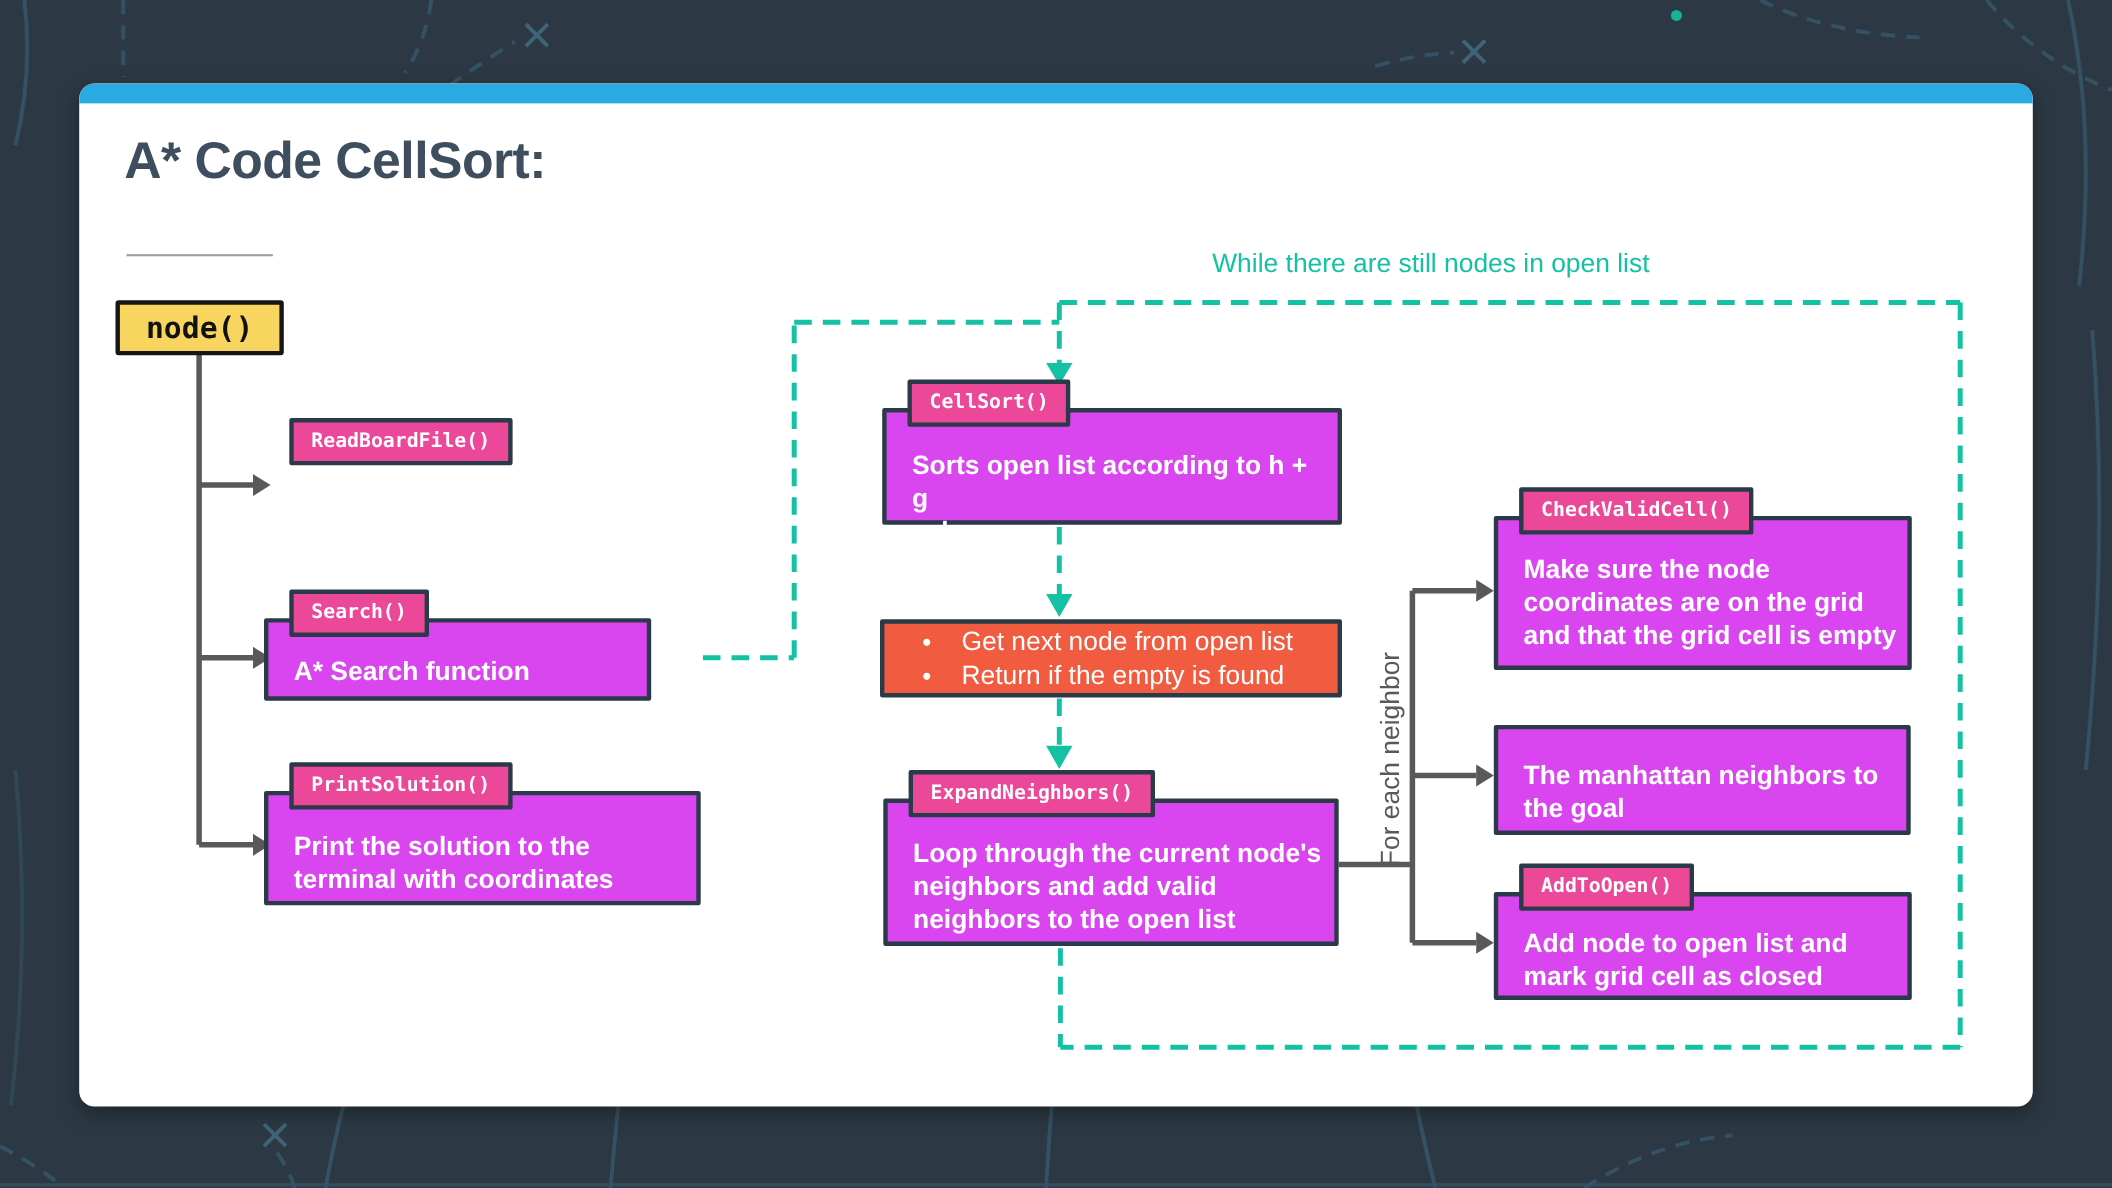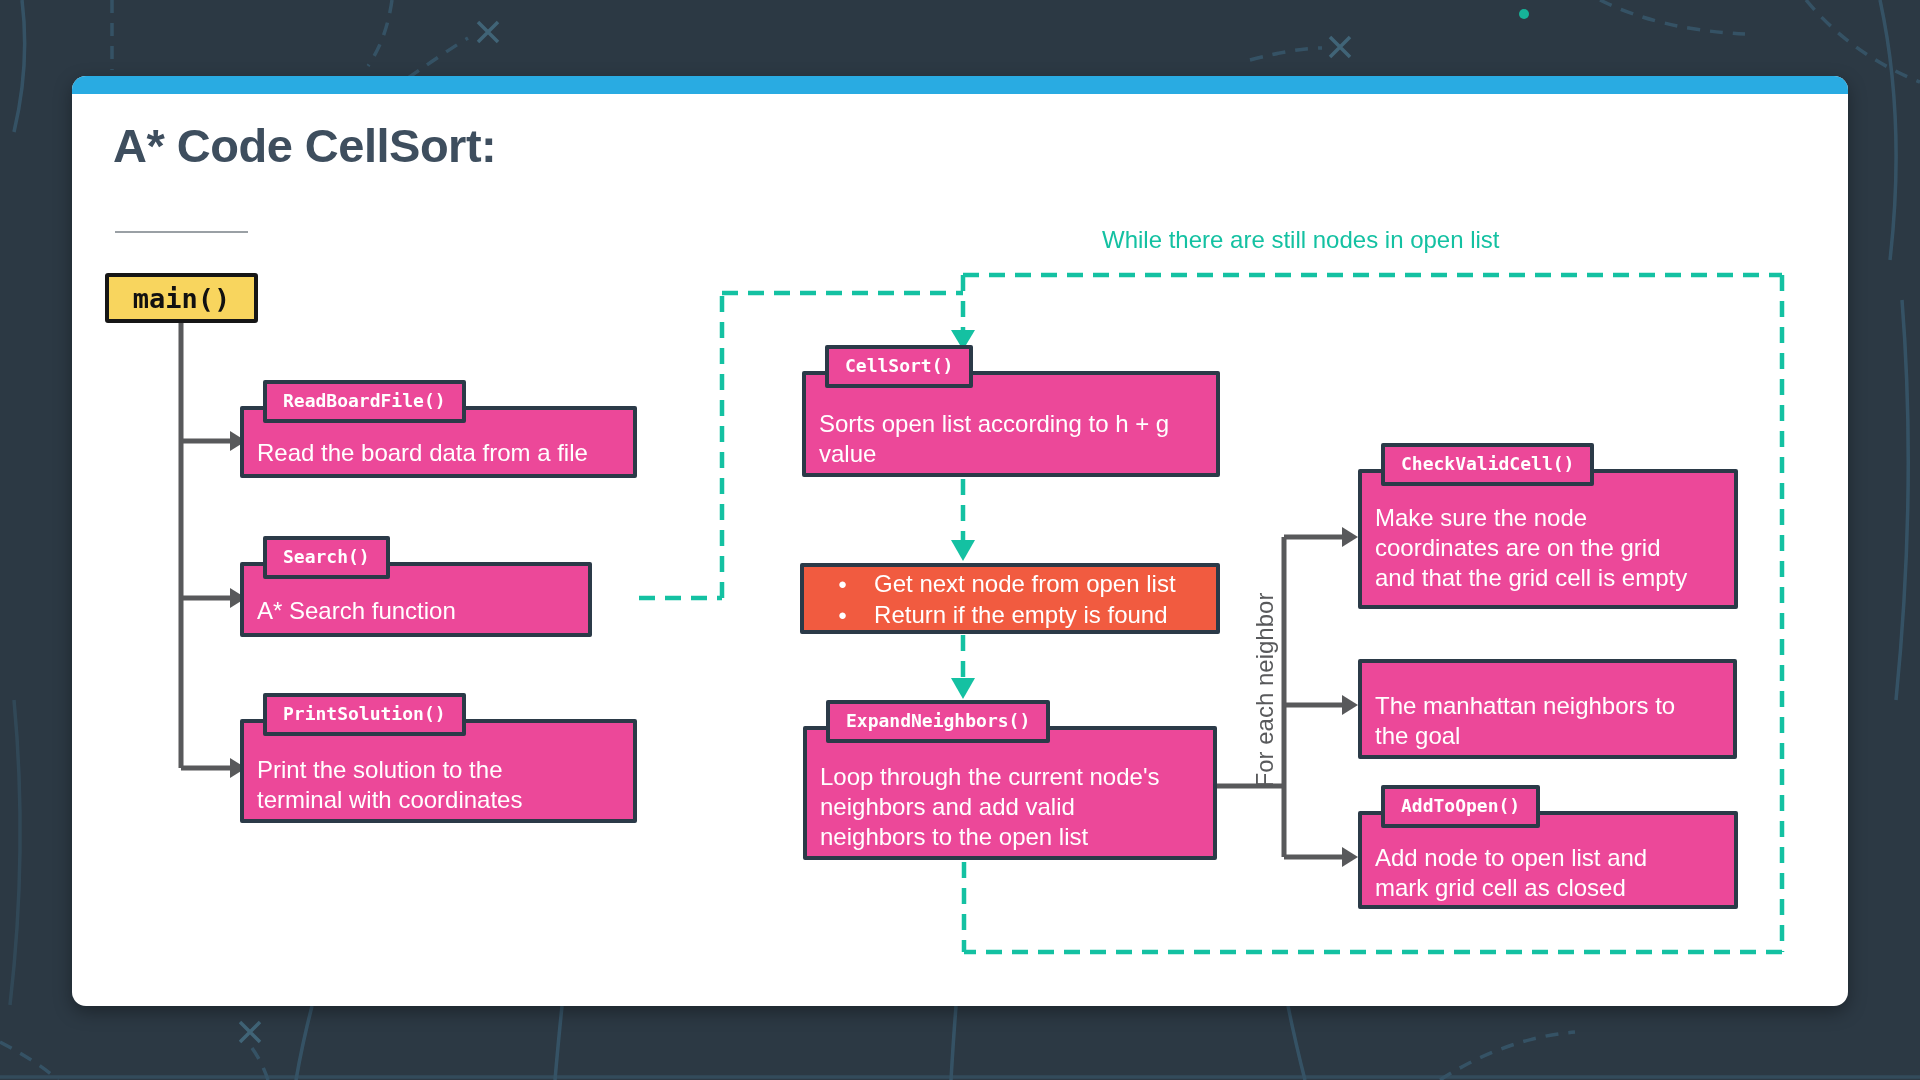--- a/index.html
+++ b/index.html
@@ -37,23 +37,24 @@
   }
   .block{position:absolute;z-index:3;}
   .tab{
     position:absolute;left:23px;top:0;z-index:2;white-space:nowrap;
     background:#ec4899;border:4px solid #2B3A48;border-radius:2px;
     padding:6px 16px 8px 16px;
     font-family:"DejaVu Sans Mono", monospace;font-weight:700;font-size:18px;color:#fff;
   }
   .bodybox{
     position:relative;margin-top:26px;box-sizing:border-box;
-    background:#ec4899;border:4px solid #2B3A48;border-radius:2px;
+    background:#d946ef;border:4px solid #2B3A48;border-radius:2px;
     color:#fff;font-size:24px;line-height:30px;white-space:pre-line;
-    padding:32px 10px 10px 13px;
+    padding:32px 10px 10px 23px;
+    font-weight:bold;
   }
   .red-box{
     left:800px;top:563px;width:420px;height:71px;box-sizing:border-box;
     background:#F15B40;border:4px solid #2B3A48;border-radius:2px;
     display:flex;flex-direction:column;justify-content:center;gap:2px;
     padding-left:34px;
   }
   .red-row{display:flex;align-items:center;gap:27px;color:#fff;font-size:24px;line-height:29px;}
   .red-row .dot{font-size:15px;line-height:29px;}
 
@@ -145,25 +146,24 @@
     <path d="M 963 479 V 542"></path>
     <path d="M 963 635 V 680"></path>
   </g>
   <g fill="#14C1A2">
     <polygon points="951,330 975,330 963,350"></polygon>
     <polygon points="951,540 975,540 963,561"></polygon>
     <polygon points="951,678 975,678 963,699"></polygon>
   </g>
 </svg>
 
-<div class="abs main-box">main()</div>
+<div class="abs main-box">node()</div>
 
 <div class="block" style="left:240px;top:380px;width:397px;">
   <div class="tab">ReadBoardFile()</div>
-  <div class="bodybox" style="height:72px;padding-top:28px;">Read the board data from a file</div>
 </div>
 
 <div class="block" style="left:240px;top:536px;width:352px;">
   <div class="tab">Search()</div>
   <div class="bodybox" style="height:75px;padding-top:30px;">A* Search function</div>
 </div>
 
 <div class="block" style="left:240px;top:693px;width:397px;">
   <div class="tab">PrintSolution()</div>
   <div class="bodybox" style="height:104px;padding-top:32px;">Print the solution to the

